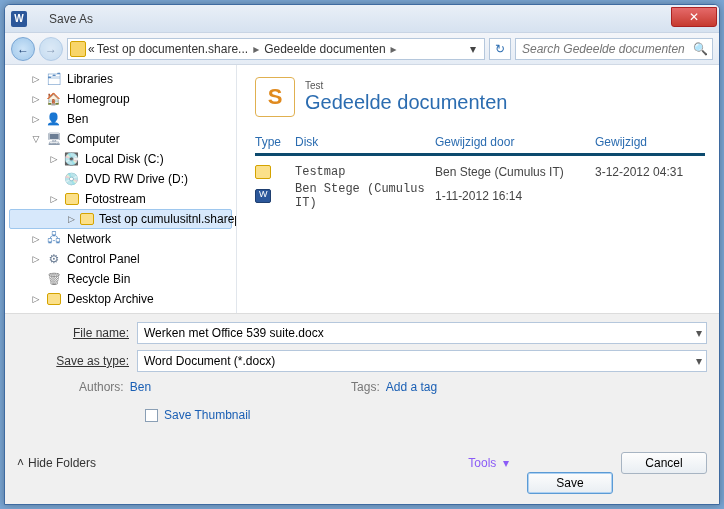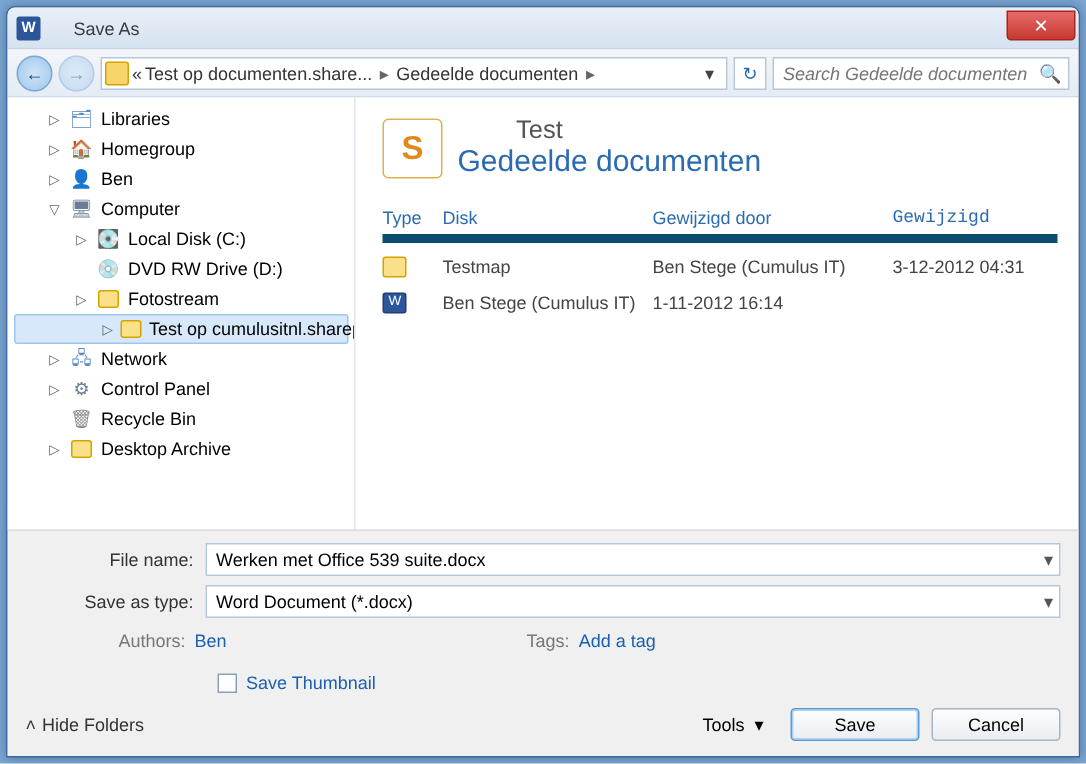--- a/index.html
+++ b/index.html
@@ -28,48 +28,48 @@
   .treeitem .ticon { width: 16px; height: 16px; display: flex; align-items: center; justify-content: center; font-size: 12px; }
   .treeitem.l1 { padding-left: 44px; }
   .treeitem.sel { background: #d7e8fb; border: 1px solid #9ec7ee; border-radius: 2px; margin: 0 4px; padding-left: 58px; }
   .tico-lib { color: #5b8cc2; } .tico-home { color: #7a9f4f; } .tico-user { color: #b98b46; }
   .tico-comp { color: #6b7d94; } .tico-disk { color: #7790a8; } .tico-dvd { color: #888; }
   .tico-folder { background: #fbe08a; border: 1px solid #d4a300; border-radius: 2px; width: 14px; height: 12px; }
   .tico-net { color: #5b8cc2; } .tico-cp { color: #6b7d94; } .tico-bin { color: #888; }
   .content { flex: 1; display: flex; flex-direction: column; padding: 12px 14px 0 18px; }
   .chead { display: flex; gap: 10px; align-items: center; margin-bottom: 18px; }
   .sp-icon { width: 40px; height: 40px; background: #fff; border: 1px solid #e0b050; border-radius: 4px; display: flex; align-items: center; justify-content: center; color: #e08a1e; font-weight: bold; font-size: 22px; }
-  .chead .pre { color: #555; font-size: 17px; margin-left: 39px; }
+  .chead .pre { color: #555; font-size: 10px; }
   .chead .main { color: #2b6cb0; font-size: 20px; }
-  .cols { display: flex; color: #2b6cb0; border-bottom: 6px solid #0c4a6e; padding-bottom: 4px; margin-bottom: 4px; }
+  .cols { display: flex; color: #2b6cb0; border-bottom: 3px solid #0c4a6e; padding-bottom: 4px; margin-bottom: 4px; }
   .cols div:nth-child(1){ width: 40px; } .cols div:nth-child(2){ width: 140px; }
-  .cols div:nth-child(3){ width: 160px; } .cols div:nth-child(4){ width: 110px; font-family: Liberation Mono, monospace; }
+  .cols div:nth-child(3){ width: 160px; } .cols div:nth-child(4){ width: 110px; }
   .row { display: flex; align-items: center; height: 24px; color: #444; }
   .row .cicon { width: 40px; display: flex; align-items: center; }
   .row .cicon span { width: 16px; height: 14px; display: inline-block; }
   .ico-fold { background: #fbe08a; border: 1px solid #d4a300; border-radius: 2px; }
   .ico-wd { background: #2b579a; border: 1px solid #1f3f70; border-radius: 2px; position: relative; }
   .ico-wd::after { content: 'W'; color: #fff; font-size: 9px; position: absolute; left: 3px; top: -1px; }
-  .row div:nth-child(2){ width: 140px; } .row div:nth-child(3){ width: 160px; } .row div:nth-child(4){ width: 110px; }
+  .row div:nth-child(2){ width: 140px; font-family: Liberation Mono, monospace; } .row div:nth-child(3){ width: 160px; } .row div:nth-child(4){ width: 110px; }
   .bottom { background: #f0f0f0; border-top: 1px solid #dcdcdc; padding: 8px 12px 10px 12px; }
   .fld { display: flex; align-items: center; margin-bottom: 6px; }
-  .fld label { width: 120px; text-align: right; padding-right: 8px; color: #333; }
+  .fld label { width: 120px; text-align: right; padding-right: 8px; color: #333; text-decoration: underline; }
   .fld .combo { flex: 1; height: 22px; border: 1px solid #b5c7dc; background: #fff; display: flex; align-items: center; padding: 0 6px; position: relative; }
   .fld .combo .dd { position: absolute; right: 4px; color: #555; }
   .meta { display: flex; padding-left: 62px; gap: 200px; margin-top: 8px; }
   .meta .lbl { color: #777; margin-right: 6px; }
   .meta .val { color: #1a5fb4; }
   .thumb { display: flex; align-items: center; gap: 6px; padding-left: 128px; margin-top: 14px; }
   .thumb .cb { width: 13px; height: 13px; border: 1px solid #8a9fb5; background: #fff; }
   .thumb span { color: #1a5fb4; }
   .actions { display: flex; justify-content: flex-end; align-items: center; gap: 8px; margin-top: 10px; }
   .actions .hf { margin-right: auto; display: flex; align-items: center; gap: 4px; color: #333; cursor: pointer; }
-  .actions .tools { color: #000000; margin-right: 10px; cursor: pointer; }
+  .actions .tools { color: #8b5cf6; margin-right: 10px; cursor: pointer; }
   .btn { width: 86px; height: 22px; border: 1px solid #a7b4c2; background: linear-gradient(#fdfdfd, #e9eef3); border-radius: 3px; display: flex; align-items: center; justify-content: center; cursor: pointer; }
-  .btn.def { border-color: #5b9bd5; box-shadow: 0 0 0 1px #aed1f2 inset; }
+  .btn.def { border-color: #5b9bd5; box-shadow: 0 0 0 1px #aed1f2 inset; margin-top: 40px; }
 </style>
 </head>
 <body>
 
 <div class="dialog">
   <div class="titlebar">
     <div class="word-icon">W</div>
     <div class="title">Save As</div>
     <div class="close">✕</div>
   </div>

